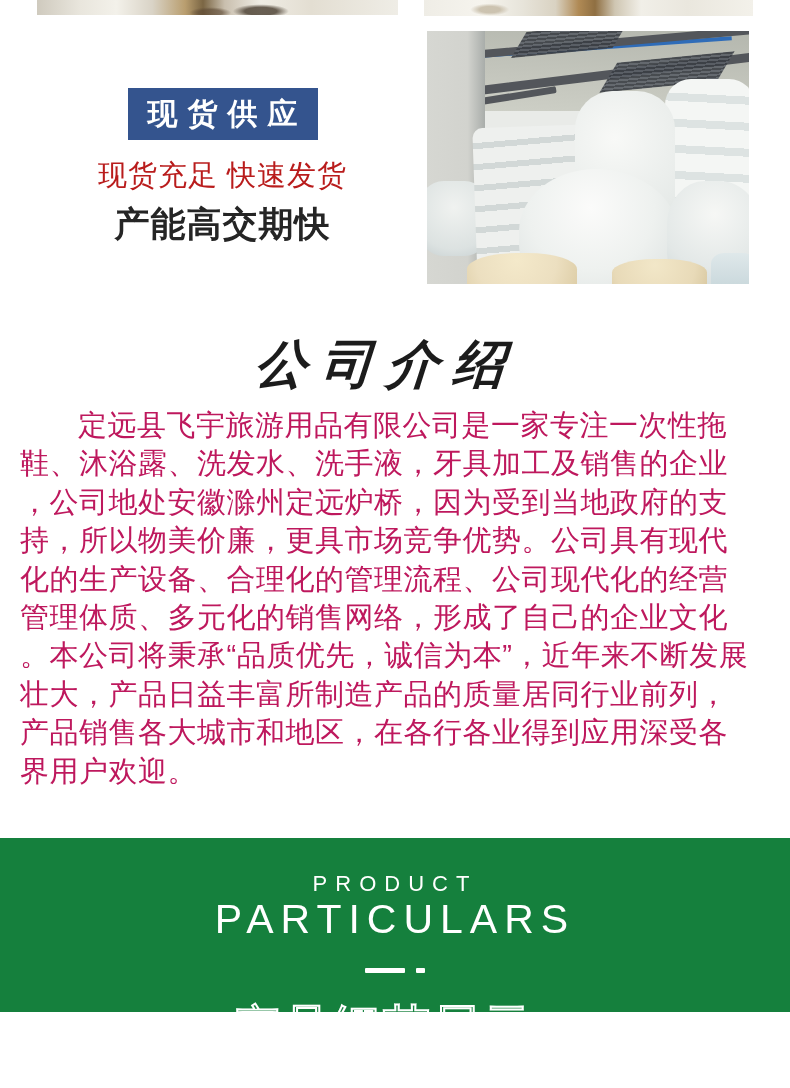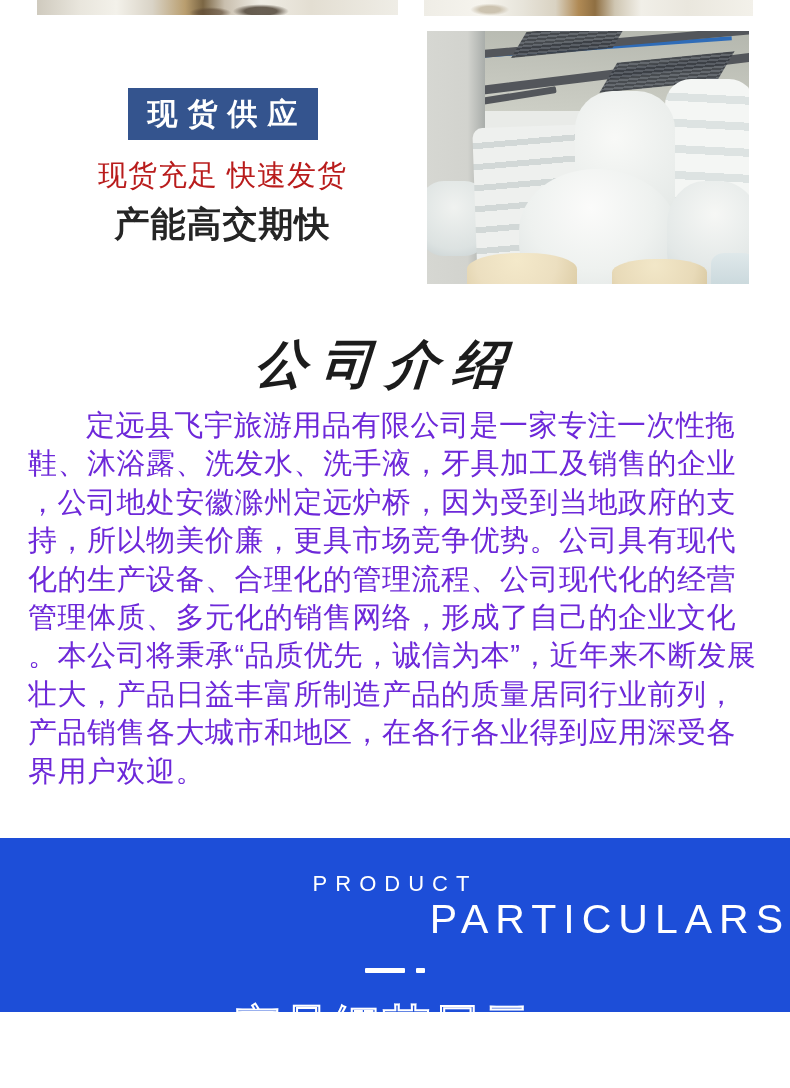--- a/index.html
+++ b/index.html
@@ -59,29 +59,29 @@
     background:radial-gradient(circle at 45% 20%, #f4e9ca 0%, #ecdfc0 60%, #ddcda6 100%); }
   .bag-cream2 { left:185px; top:228px; width:95px; height:30px; border-radius:45% 45% 0 0;
     background:radial-gradient(circle at 45% 20%, #f2e7c8 0%, #e8dab8 70%, #d9c9a2 100%); }
   .bag-blue-corner { left:284px; top:222px; width:45px; height:36px; border-radius:30% 30% 0 0;
     background:linear-gradient(180deg,#dfe8ea 0%,#c8d7db 100%); }
 
   
   .intro-title { position:absolute; left:0; top:330px; width:100%; text-align:center;
     font-family:"DejaVu Serif","Liberation Serif",serif; font-style:italic; font-weight:700;
     font-size:52px; letter-spacing:14px; color:#1c1c1c; transform:translateX(-8px) skewX(-4deg); }
-  .intro-text { position:absolute; left:28px; top:406px; width:734px;
-    font-size:29px; line-height:38.4px; color:#6d28d9; text-indent:2em;
+  .intro-text { position:absolute; left:20px; top:406px; width:734px;
+    font-size:29px; line-height:38.4px; color:#be185d; text-indent:2em;
     letter-spacing:.5px; line-break:anywhere; }
 
   
-  .banner { position:absolute; left:0; top:838px; width:790px; height:250px; background:#1d4ed8; overflow:hidden; }
+  .banner { position:absolute; left:0; top:838px; width:790px; height:250px; background:#15803d; overflow:hidden; }
   .eyebrow { position:absolute; left:0; top:33px; width:100%; text-align:center;
     color:#ffffff; font-size:22px; letter-spacing:8px; font-weight:400; }
-  .banner-title { position:absolute; left:0; top:58px; width:100%; text-align:right;
+  .banner-title { position:absolute; left:0; top:58px; width:100%; text-align:center;
     color:#ffffff; font-size:41px; letter-spacing:7px; font-weight:400; }
   .divider { position:absolute; left:0; top:130px; width:100%; display:flex; justify-content:center; align-items:center; gap:11px; }
   .d-line { width:40px; height:5px; background:#ffffff; border-radius:1px; }
   .d-dot { width:9px; height:5px; background:#ffffff; border-radius:1px; }
   .banner-sub { position:absolute; left:0; top:158px; width:100%; text-align:center;
     font-size:47px; letter-spacing:3px; color:transparent;
     -webkit-text-stroke:2px #ffffff; transform:translateX(-12px); font-weight:400; }
   .watermark { position:absolute; left:360px; top:194px; font-size:22px; letter-spacing:-1px;
     color:rgba(225,230,240,0.72); white-space:nowrap;
     text-shadow:0 0 1px rgba(255,255,255,0.85); font-weight:700; }

